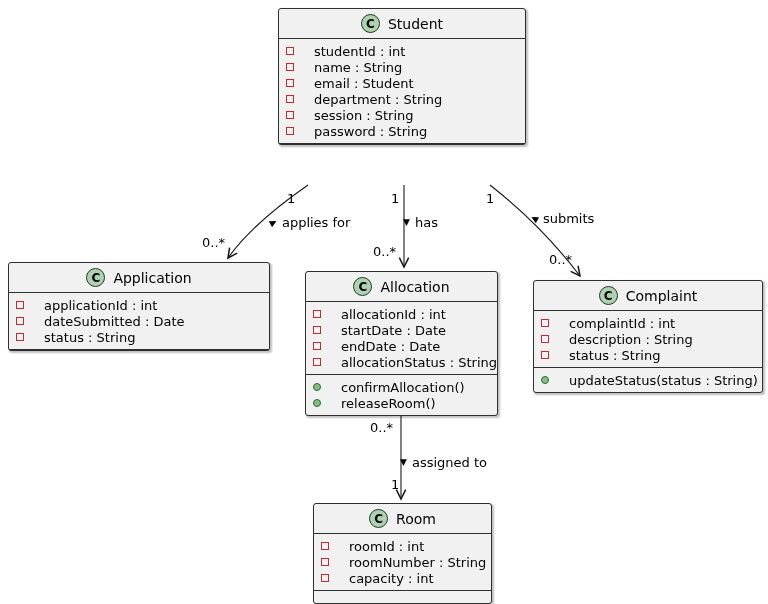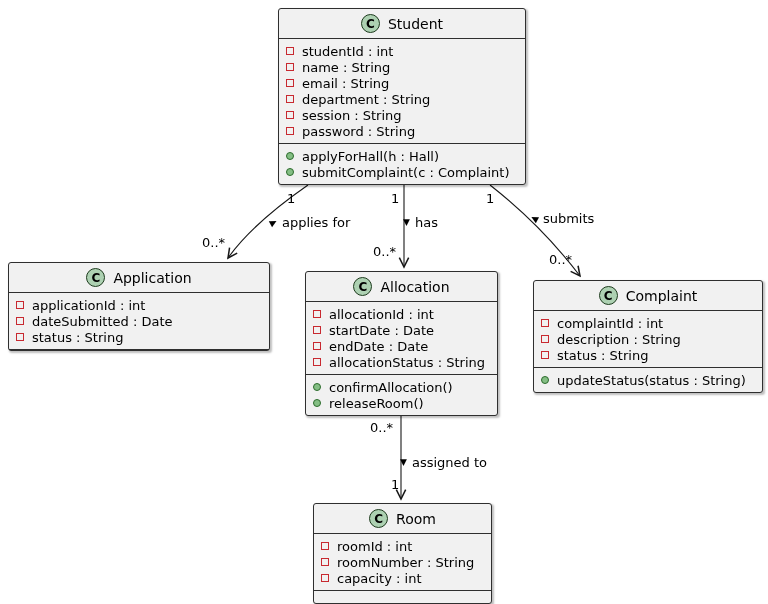--- a/index.html
+++ b/index.html
@@ -50,21 +50,21 @@
   }
   .cls-name { font-size: 14px; }
   .cls-attrs {
     border-bottom: 1px solid #2f2f2f;
     padding: 4px 0;
   }
   .cls-methods { padding: 4px 0; min-height: 4px; }
   .member {
     display: flex;
     align-items: center;
-    gap: 8px;
+    gap: 20px;
     padding: 0 8px 0 7px;
     height: 16px;
     white-space: nowrap;
   }
   .mtext { font-size: 13px; }
   .ficon {
     width: 6px; height: 6px;
     border: 1px solid #C82930;
     background: transparent;
     box-sizing: content-box;
@@ -119,43 +119,33 @@
       <div class="member">
           <span class="ficon"></span>
           <span class="mtext">studentId : int</span>
         </div>
       <div class="member">
           <span class="ficon"></span>
           <span class="mtext">name : String</span>
         </div>
       <div class="member">
           <span class="ficon"></span>
-          <span class="mtext">email : String</span>
+          <span class="mtext">email : Student</span>
         </div>
       <div class="member">
           <span class="ficon"></span>
           <span class="mtext">department : String</span>
         </div>
       <div class="member">
           <span class="ficon"></span>
           <span class="mtext">session : String</span>
         </div>
       <div class="member">
           <span class="ficon"></span>
           <span class="mtext">password : String</span>
-        </div>
-    </div>
-    <div class="cls-methods">
-      <div class="member">
-          <span class="micon"></span>
-          <span class="mtext">applyForHall(h : Hall)</span>
-        </div>
-      <div class="member">
-          <span class="micon"></span>
-          <span class="mtext">submitComplaint(c : Complaint)</span>
         </div>
     </div>
   </div>
 
   <div class="uml-class" style="left:8px;top:262px;width:262px;">
     <div class="cls-header">
       <span class="ccircle">C</span>
       <span class="cls-name">Application</span>
     </div>
     <div class="cls-attrs">

